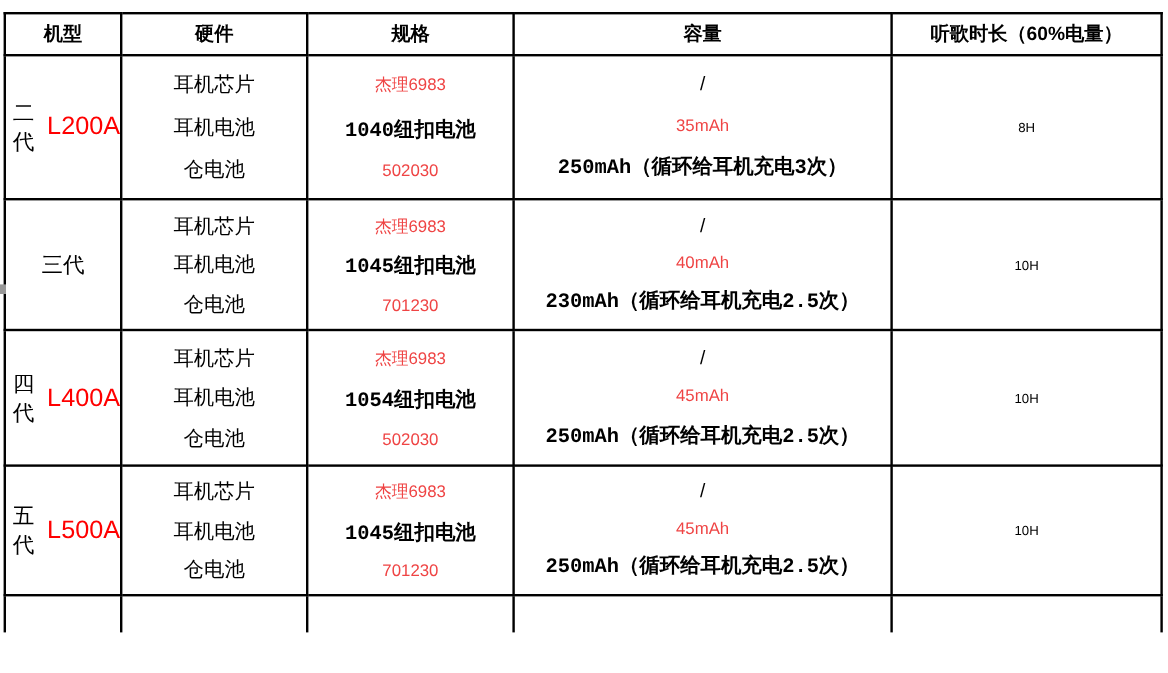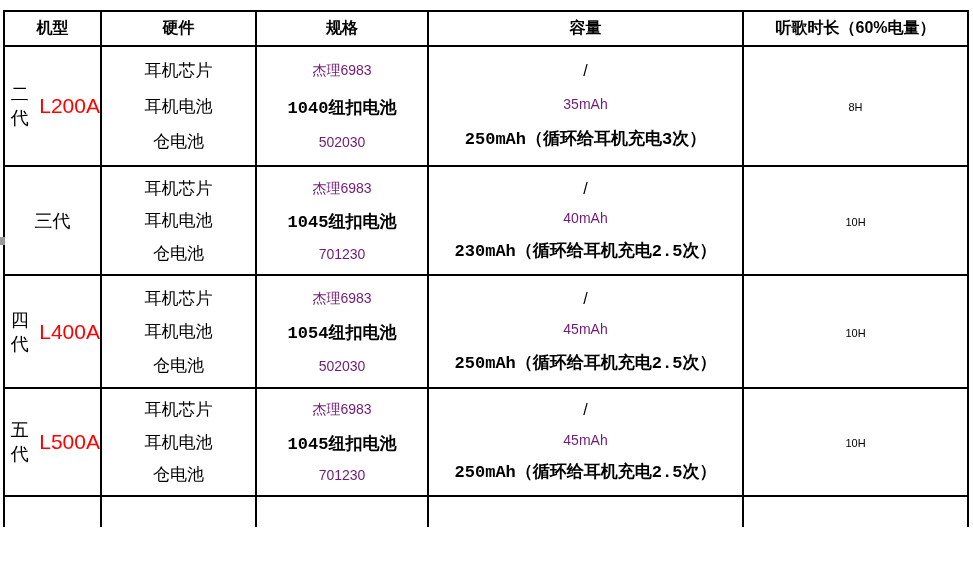--- a/index.html
+++ b/index.html
@@ -31,21 +31,21 @@
   
   .stack{display:flex;flex-direction:column;justify-content:space-evenly;align-items:center;width:100%;}
   tr.r0 .stack{height:118px;}
   tr.r1 .stack{height:107px;}
   tr.r2 .stack{height:111px;}
   tr.r3 .stack{height:106px;}
   .model-stack{display:flex;flex-direction:row;justify-content:center;align-items:center;gap:5px;}
   .gen{font-size:18px;}
   .code{font-size:21px;color:#ff0000;}
   .hw{font-size:17px;}
-  .small{font-size:14px;color:#701a75;}
+  .small{font-size:14px;color:#ef4444;}
   .big{font-size:17px;font-weight:bold;font-family:Liberation Mono, monospace;}
   .slash{font-size:16px;}
   .dur{font-size:11px;}
   tr.partial td{height:30px;border-bottom:none;}
   #edge-handle{
     position:absolute;left:0;top:237px;width:5px;height:8px;
     background:#999;
   }
 </style>
 </head>

